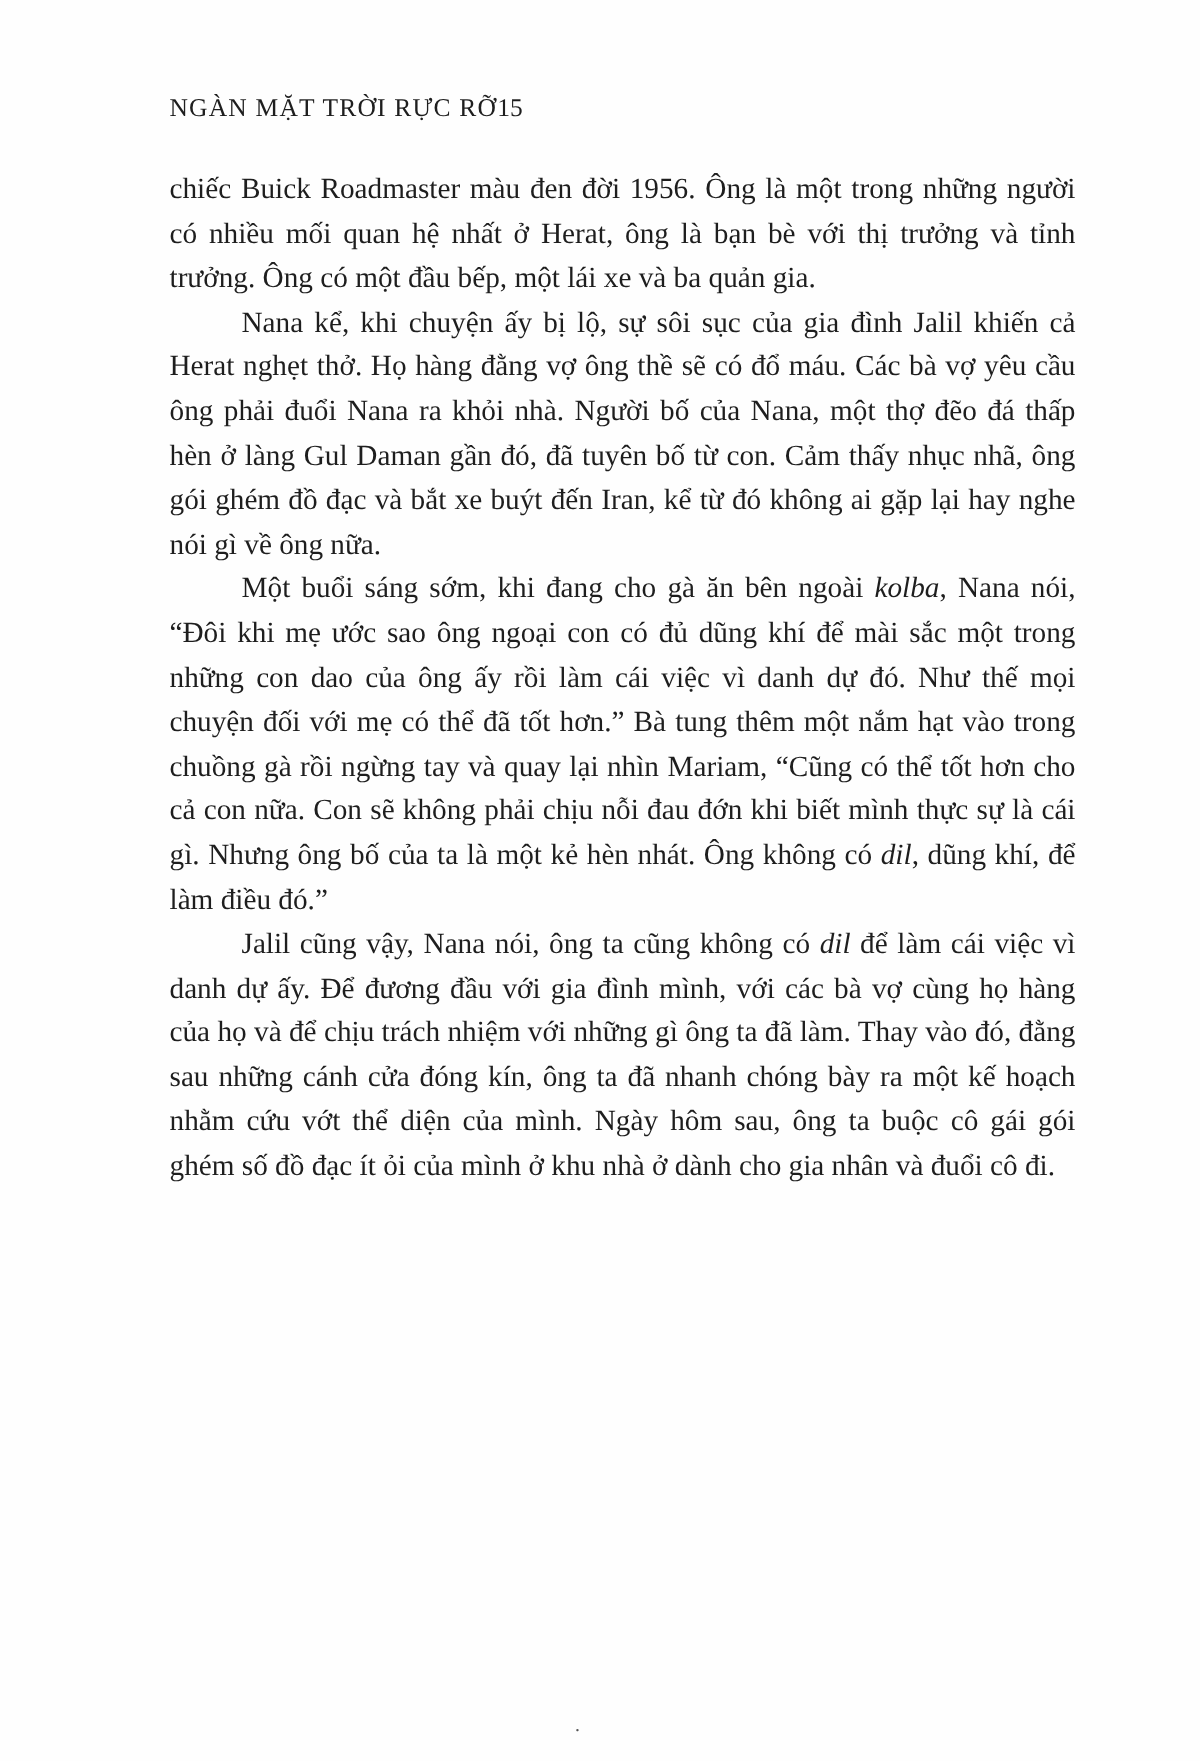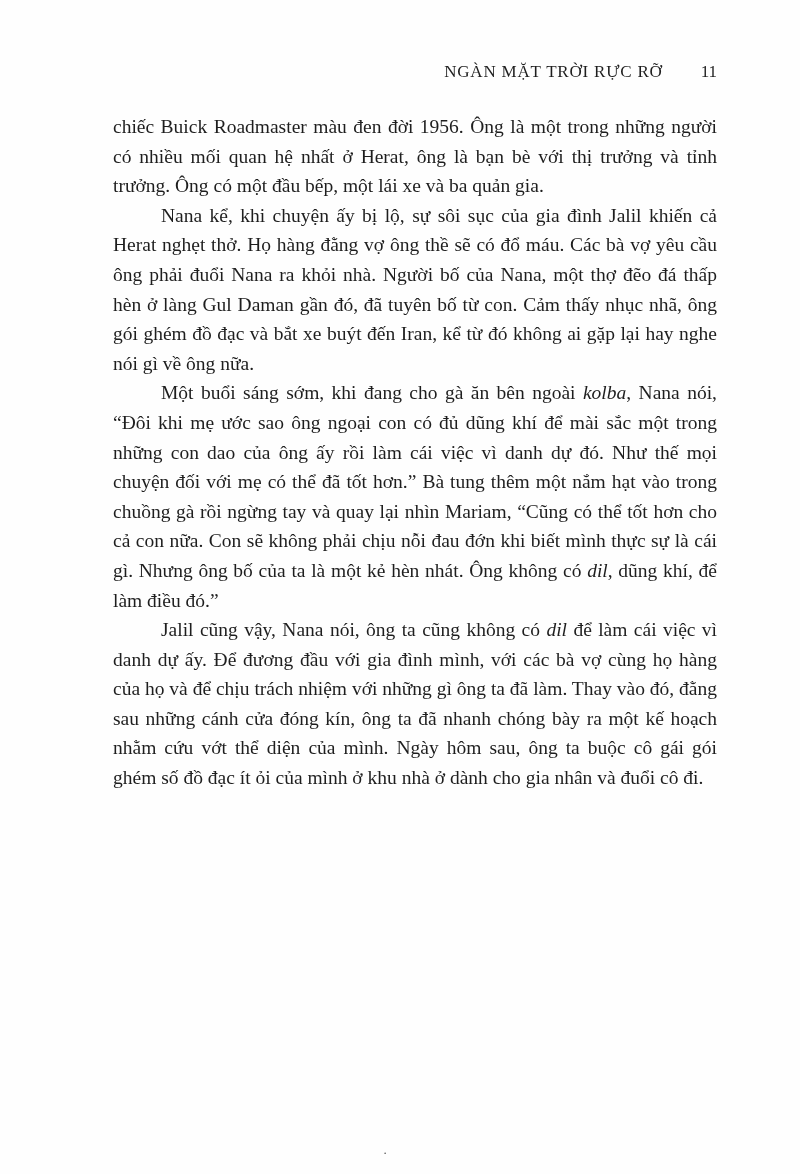--- a/index.html
+++ b/index.html
@@ -14,26 +14,25 @@
     margin: 0 auto;
     background: #fefefe;
     color: #1e1e1e;
     font-family: "Liberation Serif", "DejaVu Serif", serif;
     box-sizing: border-box;
     padding: 62px 83px 0 113px;
     overflow: hidden;
   }
   .page-header {
     display: flex;
-    justify-content: flex-end;
+    justify-content: flex-start;
     align-items: baseline;
     font-size: 17px;
     letter-spacing: 0.8px;
     margin-bottom: 30px;
-    gap: 38px;
   }
   .book-title {
     font-weight: normal;
     text-transform: uppercase;
   }
   .page-number {
     font-size: 17px;
     letter-spacing: 0;
   }
   .page-body {
@@ -63,21 +62,21 @@
     color: #555;
   }
 </style>
 </head>
 <body>
 
 <div class="page">
 
   <div class="page-header">
     <span class="book-title">NGÀN MẶT TRỜI RỰC RỠ</span>
-    <span class="page-number">11</span>
+    <span class="page-number">15</span>
   </div>
 
   <div class="page-body">
       <p><span>chiếc Buick Roadmaster màu đen đời 1956. Ông là một trong những người có nhiều mối quan hệ nhất ở Herat, ông là bạn bè với thị trưởng và tỉnh trưởng. Ông có một đầu bếp, một lái xe và ba quản gia.</span></p>
       <p><span>Nana kể, khi chuyện ấy bị lộ, sự sôi sục của gia đình Jalil khiến cả Herat nghẹt thở. Họ hàng đằng vợ ông thề sẽ có đổ máu. Các bà vợ yêu cầu ông phải đuổi Nana ra khỏi nhà. Người bố của Nana, một thợ đẽo đá thấp hèn ở làng Gul Daman gần đó, đã tuyên bố từ con. Cảm thấy nhục nhã, ông gói ghém đồ đạc và bắt xe buýt đến Iran, kể từ đó không ai gặp lại hay nghe nói gì về ông nữa.</span></p>
       <p><span>Một buổi sáng sớm, khi đang cho gà ăn bên ngoài </span><span class="italic">kolba</span><span>, Nana nói, “Đôi khi mẹ ước sao ông ngoại con có đủ dũng khí để mài sắc một trong những con dao của ông ấy rồi làm cái việc vì danh dự đó. Như thế mọi chuyện đối với mẹ có thể đã tốt hơn.” Bà tung thêm một nắm hạt vào trong chuồng gà rồi ngừng tay và quay lại nhìn Mariam, “Cũng có thể tốt hơn cho cả con nữa. Con sẽ không phải chịu nỗi đau đớn khi biết mình thực sự là cái gì. Nhưng ông bố của ta là một kẻ hèn nhát. Ông không có </span><span class="italic">dil</span><span>, dũng khí, để làm điều đó.”</span></p>
       <p><span>Jalil cũng vậy, Nana nói, ông ta cũng không có </span><span class="italic">dil</span><span> để làm cái việc vì danh dự ấy. Để đương đầu với gia đình mình, với các bà vợ cùng họ hàng của họ và để chịu trách nhiệm với những gì ông ta đã làm. Thay vào đó, đằng sau những cánh cửa đóng kín, ông ta đã nhanh chóng bày ra một kế hoạch nhằm cứu vớt thể diện của mình. Ngày hôm sau, ông ta buộc cô gái gói ghém số đồ đạc ít ỏi của mình ở khu nhà ở dành cho gia nhân và đuổi cô đi.</span></p>
     </div>
 
   <div class="footer-mark">.</div>

